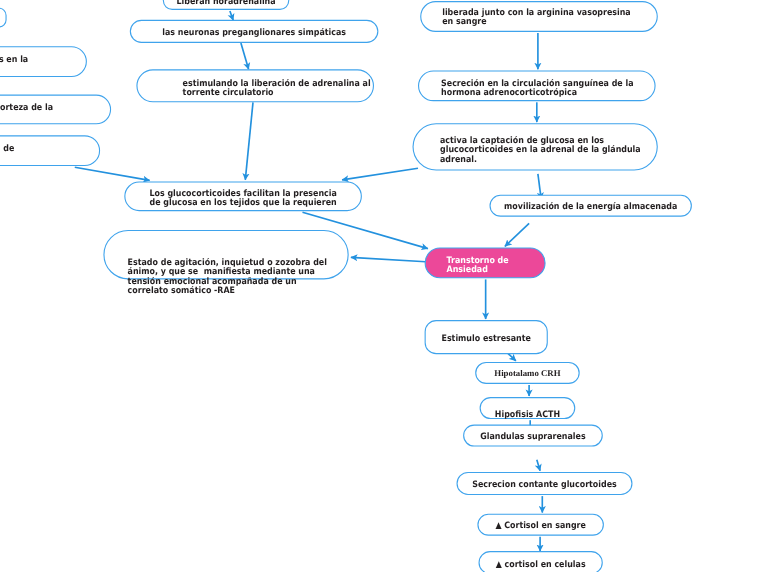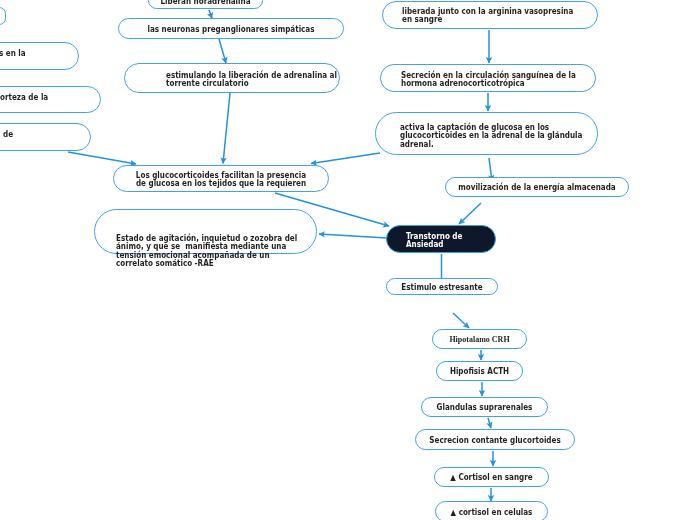--- a/index.html
+++ b/index.html
@@ -8,21 +8,21 @@
          font-family:"DejaVu Sans",sans-serif;font-stretch:condensed;
          -webkit-font-smoothing:antialiased;}
   svg.edges{position:absolute;left:0;top:0;width:696px;height:520px;}
   .node{position:absolute;box-sizing:border-box;border:1.3px solid #3FA3EC;
         background:#ffffff;display:flex;align-items:center;color:#231f20;
         font-weight:bold;font-size:8px;z-index:3;}
   .node .txt{width:100%;position:relative;top:1.5px;}
   .node .ln{display:block;line-height:8.2px;height:8.2px;white-space:pre;}
   .node.ta-center .txt{text-align:center;}
   .node.ta-left .txt{text-align:left;}
-  .node.orange{background:#0f172a;color:#ffffff;border-color:#3FA3EC;}
+  .node.orange{background:#ec4899;color:#ffffff;border-color:#3FA3EC;}
 </style>
 </head>
 <body>
 
 <div id="stage">
   <svg class="edges" viewBox="0 0 696 520" xmlns="http://www.w3.org/2000/svg">
     <defs>
       <marker id="arrowhead" markerWidth="4.6" markerHeight="4.6" refX="4.0" refY="2.3" orient="auto" markerUnits="strokeWidth">
         <path d="M0,0.15 L4.3,2.3 L0,4.45 L1.05,2.3 Z" fill="#2391DE"></path>
       </marker>
@@ -124,36 +124,36 @@
       <div class="txt" style="">
         <span class="ln">movilización de la energía almacenada</span>
       </div>
     </div>
   <div class="node orange ta-left" style="left:386px;top:225px;width:110px;height:28px;border-radius:14.0px;">
       <div class="txt" style="padding-left:19px;position:relative;top:2.3px;">
         <span class="ln">Transtorno de</span>
         <span class="ln">Ansiedad</span>
       </div>
     </div>
-  <div class="node ta-center" style="left:386px;top:278px;width:112px;height:17px;border-radius:10.5px;">
+  <div class="node ta-center" style="left:386px;top:291px;width:112px;height:31px;border-radius:10.5px;">
       <div class="txt" style="">
         <span class="ln">Estimulo estresante</span>
       </div>
     </div>
   <div class="node ta-center" style="left:432px;top:329px;width:95px;height:20px;border-radius:10.0px;font-family:Liberation Serif, serif;">
       <div class="txt" style="">
         <span class="ln">Hipotalamo CRH</span>
       </div>
     </div>
-  <div class="node ta-center" style="left:436px;top:361px;width:87px;height:20px;border-radius:10.0px;">
+  <div class="node ta-center" style="left:436px;top:361px;width:87px;height:20px;border-radius:10.0px;align-items:flex-end;">
       <div class="txt" style="">
         <span class="ln">Hipofisis ACTH</span>
       </div>
     </div>
-  <div class="node ta-center" style="left:421px;top:397px;width:127px;height:20px;border-radius:10.0px;">
+  <div class="node ta-center" style="left:421px;top:386px;width:127px;height:20px;border-radius:10.0px;">
       <div class="txt" style="">
         <span class="ln">Glandulas suprarenales</span>
       </div>
     </div>
   <div class="node ta-center" style="left:415px;top:429px;width:160px;height:21px;border-radius:10.5px;">
       <div class="txt" style="">
         <span class="ln">Secrecion contante glucortoides</span>
       </div>
     </div>
   <div class="node ta-center" style="left:434px;top:467px;width:115px;height:20px;border-radius:10.0px;">

